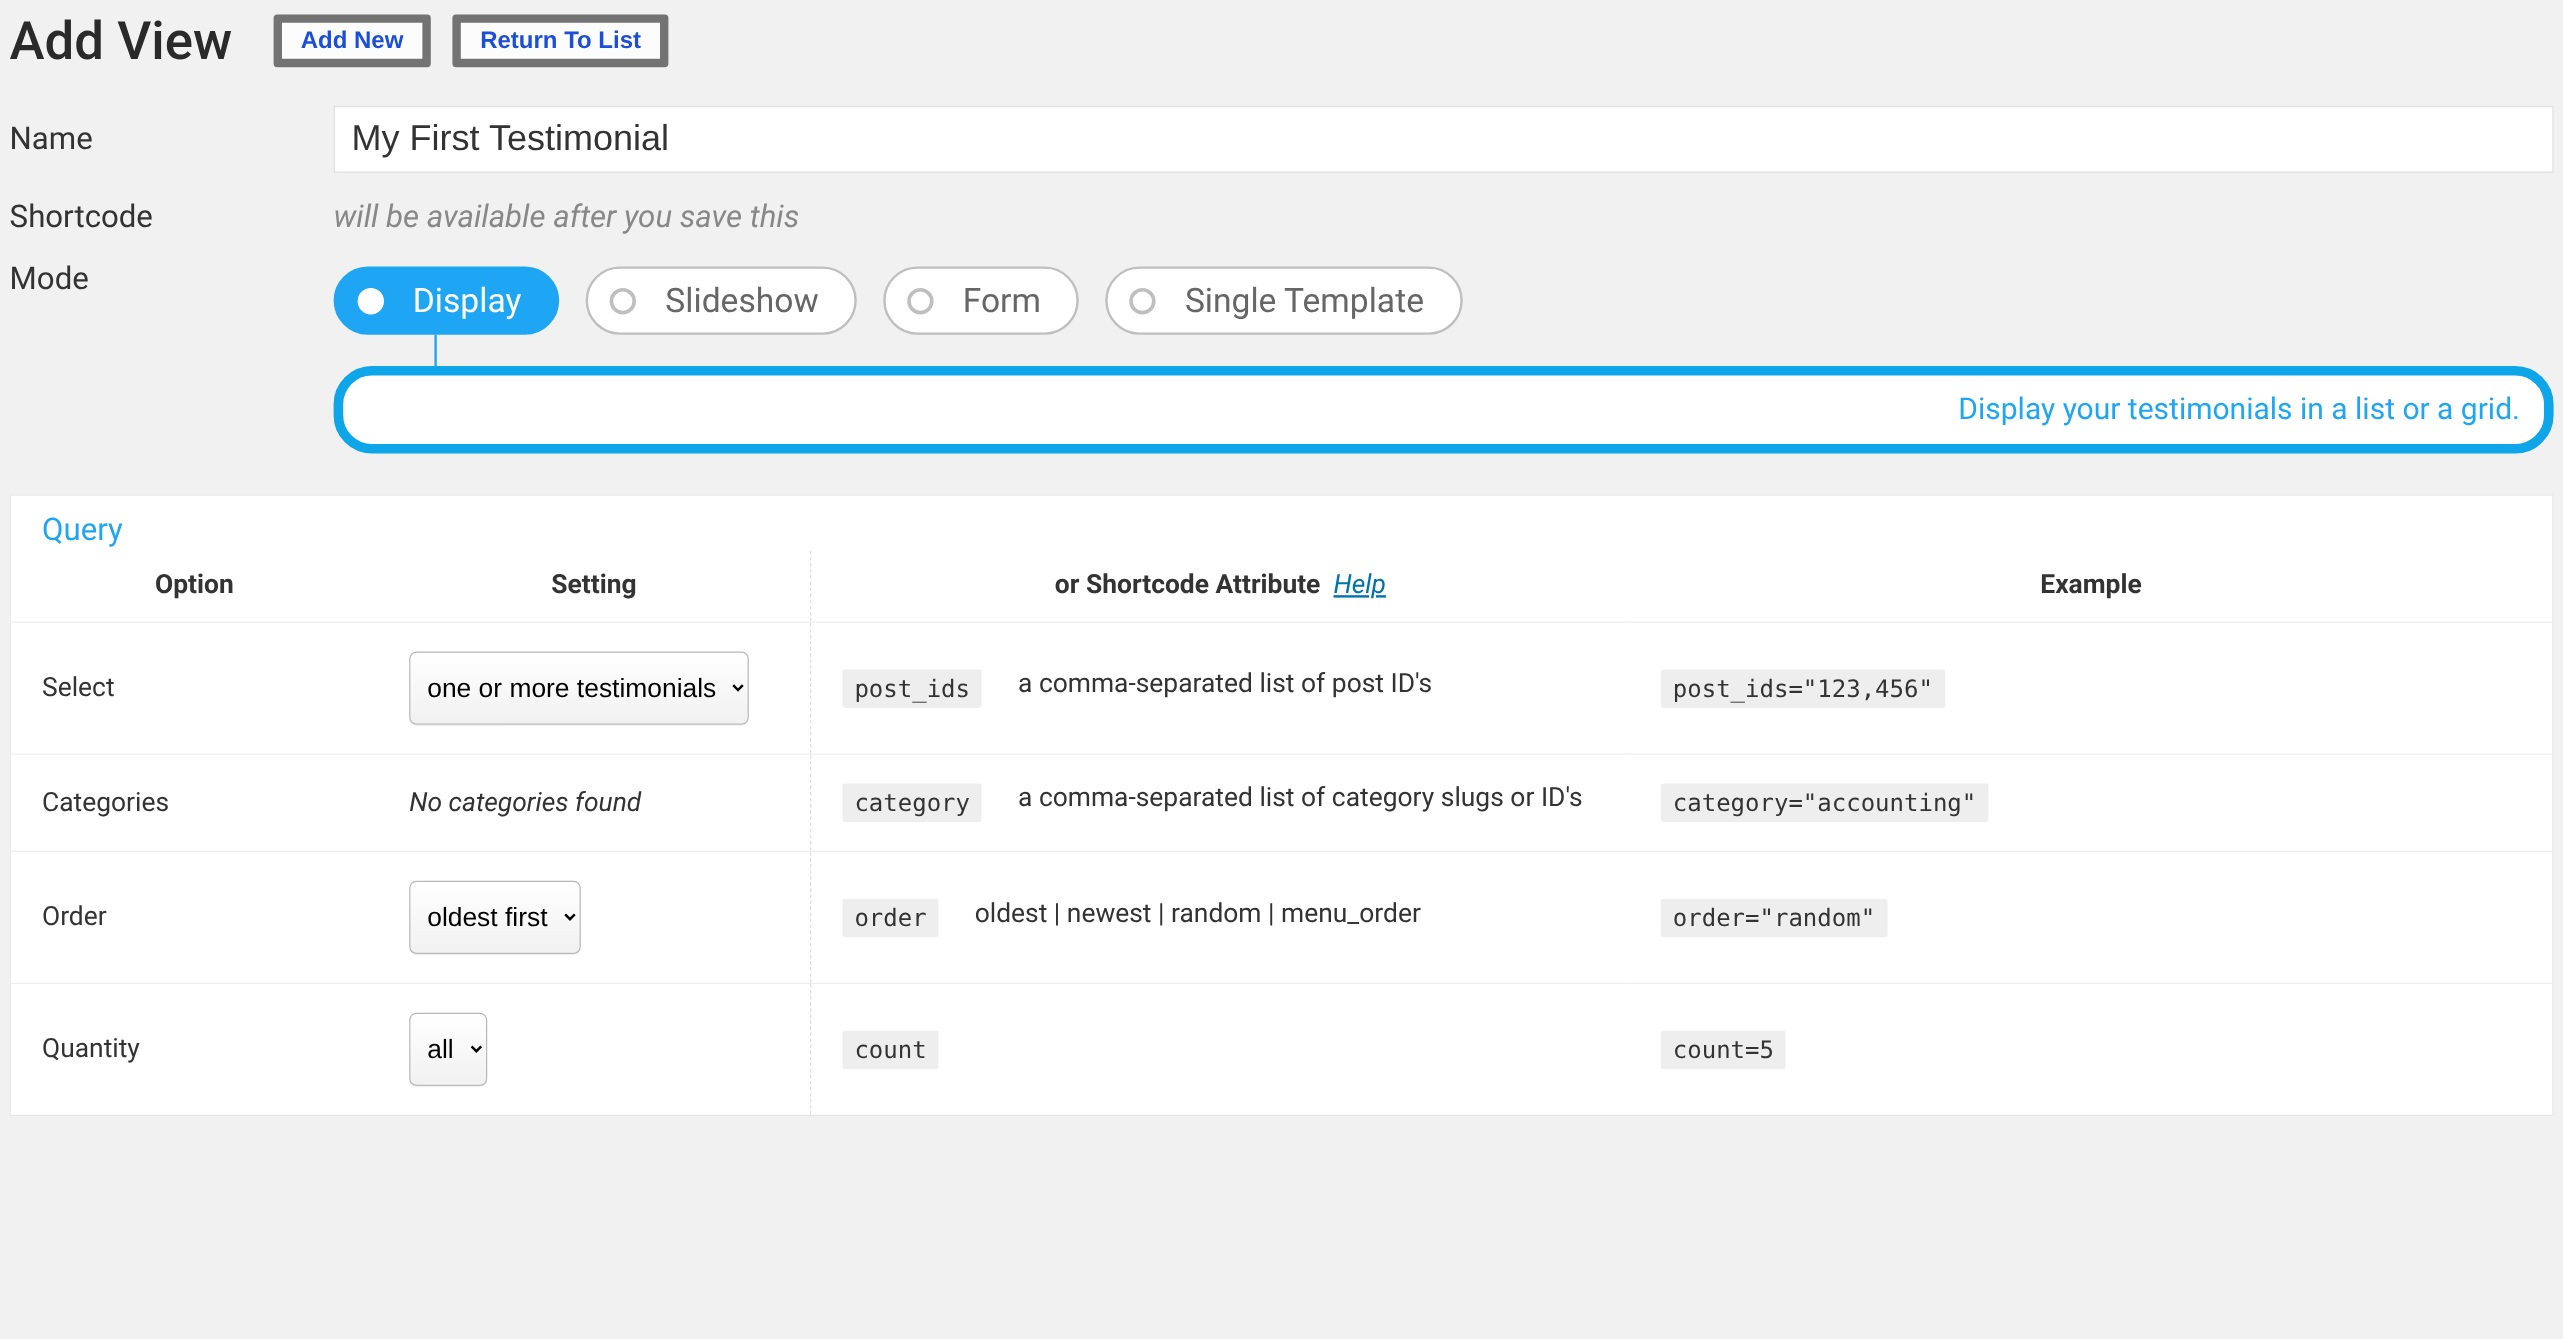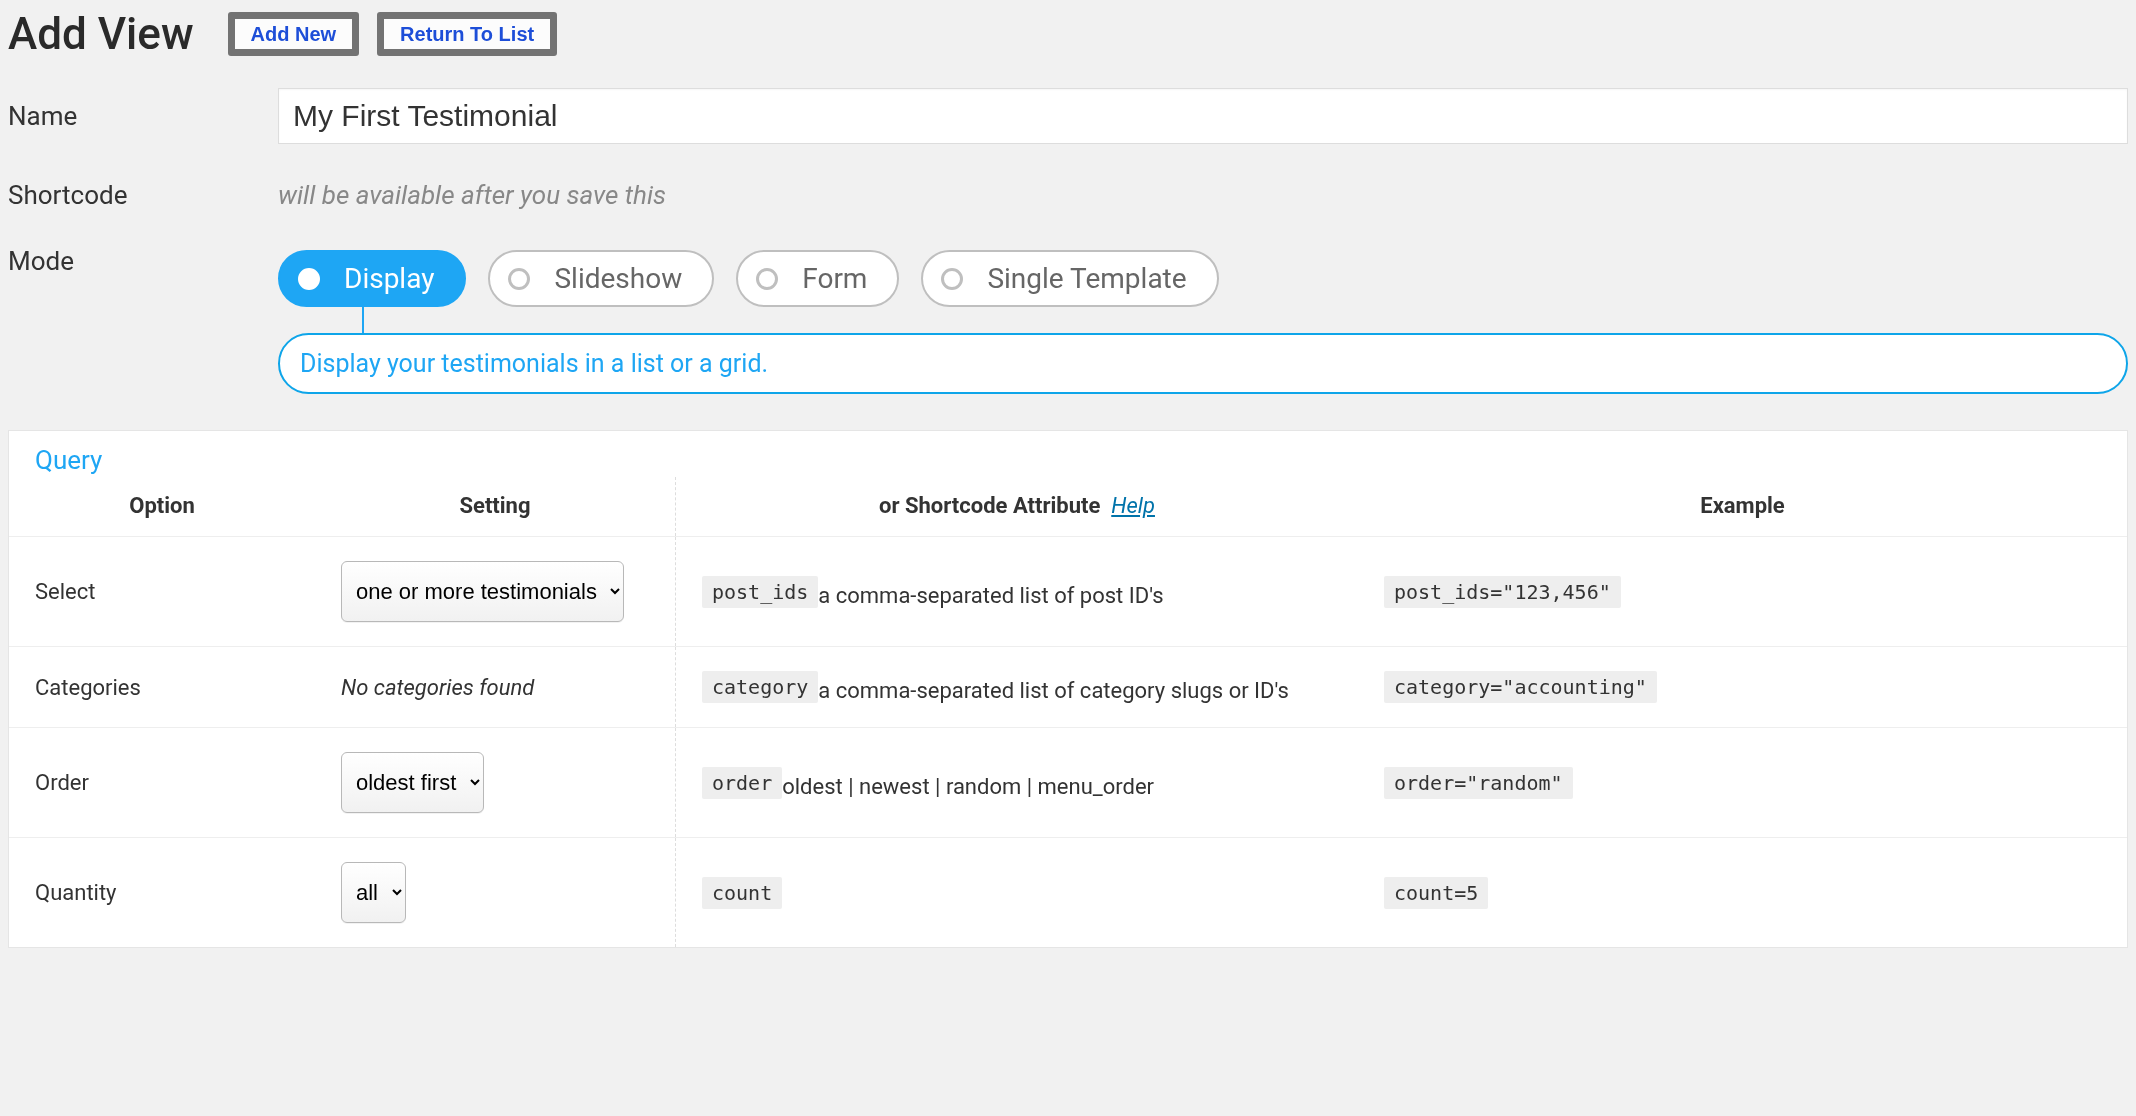--- a/index.html
+++ b/index.html
@@ -1,45 +1,45 @@
 <!DOCTYPE html>
 <html><head>
 <meta charset="utf-8">
 <style>
 html,body{margin:0;padding:0;background:#f1f1f1;font-family:-apple-system,BlinkMacSystemFont,"Segoe UI",Roboto,Helvetica,Arial,sans-serif;color:#333;font-size:20px}
 .page{width:2136px;box-sizing:border-box;padding:8px 8px 0 8px}
 h1.heading{display:inline-block;font-size:44px;font-weight:500;margin:0 16px 0 0;color:#2a2a2a;vertical-align:middle}
 .page-top{display:flex;align-items:center;gap:18px;margin-bottom:28px}
 .wp-btn{background:#fcfcfc;border:7px solid #737373;border-radius:3px;color:#1d4ed8;font-size:20px;font-weight:600;padding:1px 16px;cursor:pointer;line-height:1.4}
-.form-row{display:flex;align-items:center;margin-bottom:36px}
+.form-row{display:flex;align-items:center;margin-bottom:22px}
 .row-label{width:270px;font-size:26px;color:#333;font-weight:400}
 .row-field{flex:1}
 input.text-input{width:100%;box-sizing:border-box;font-size:30px;padding:10px 14px;border:1px solid #ddd;border-radius:0;background:#fff;color:#333;box-shadow:inset 0 1px 2px rgba(0,0,0,.04)}
 .hint{font-style:italic;color:#888;font-size:26px}
 .mode-row{display:flex;align-items:flex-start}
 .mode-pills{display:flex;gap:22px;margin-top:4px;margin-bottom:0}
 .pill{display:inline-flex;align-items:center;gap:24px;border:2px solid #bfbfbf;border-radius:999px;padding:10px 30px 10px 18px;font-size:28px;color:#666;background:#fff;cursor:pointer;position:relative}
 .pill .radio{width:22px;height:22px;border-radius:50%;border:3px solid #bfbfbf;box-sizing:border-box;background:#fff}
 .pill.active{background:#1ea6f4;border-color:#1ea6f4;color:#fff}
 .pill.active .radio{border-color:#fff;position:relative}
 .pill.active .radio::after{content:"";position:absolute;left:2px;top:2px;width:12px;height:12px;border-radius:50%;background:#fff}
 .mode-desc-wrap{position:relative;margin-top:26px}
-.mode-desc{border:2px solid #0ea5e9;border-radius:32px;text-align:left;color:#1ea6f4;font-size:25px;padding:14px 20px;background:#fff}
+.mode-desc{border:8px solid #0ea5e9;border-radius:32px;text-align:right;color:#1ea6f4;font-size:25px;padding:14px 20px;background:#fff}
 .connector{position:absolute;width:2px;height:26px;background:#1ea6f4;top:-26px;left:84px}
 .panel{background:#fff;border:1px solid #e5e5e5;margin-top:34px}
 .panel-title{padding:14px 26px 2px;color:#1ea6f4;font-size:26px;font-weight:400}
 table.settings{width:100%;border-collapse:collapse;table-layout:fixed}
 table.settings th{font-size:22px;text-align:center;font-weight:700;color:#333;padding:16px 26px 18px;border-bottom:1px solid #eee}
 table.settings td{padding:24px 26px;border-top:1px solid #eee;vertical-align:middle;font-size:22px;color:#333}
 td.setting-col,th.setting-col{border-right:1px dashed #ddd}
 .help-link{color:#0073aa;text-decoration:underline;font-style:italic;font-weight:400}
 select.wp-select{font-size:22px;padding:16px 10px;border-radius:6px;border:1px solid #b8b8b8;background:linear-gradient(#fff,#f1f1f1);box-shadow:0 1px 0 rgba(0,0,0,.05)}
 .italic-note{font-style:italic;color:#333}
 code.attr{background:#eee;padding:4px 10px;font-family:Menlo,Consolas,monospace;font-size:20px;color:#333;border-radius:2px;display:inline-block}
-.sc-pair{display:flex;align-items:flex-end;}
+.sc-pair{display:flex;align-items:flex-start;gap:30px}
 th.option-col{width:254px}
 th.setting-col{width:308px}
 th.shortcode-col{width:630px}
 th.example-col{width:auto}
 </style>
 </head>
 <body>
 
 <div class="page">
 

